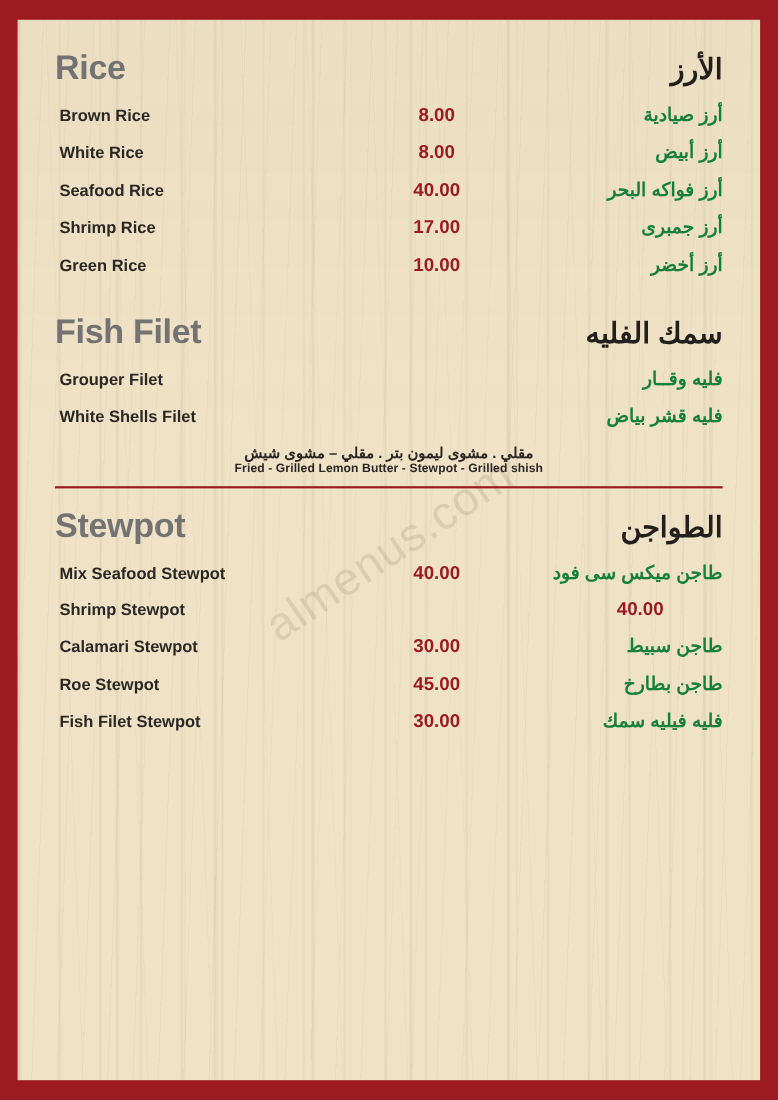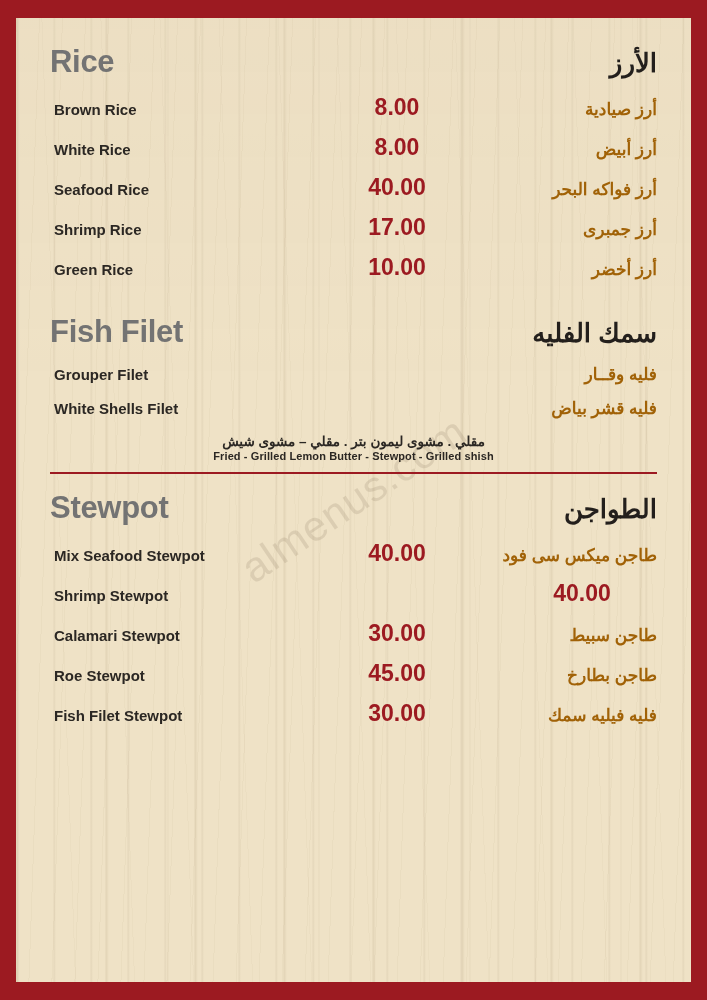--- a/index.html
+++ b/index.html
@@ -91,31 +91,31 @@
   .item-en {
     flex: 1 1 auto;
     font-size: 15px;
     font-weight: bold;
     color: #2b2723;
     padding-left: 4px;
   }
   .item-price {
     width: 150px;
     text-align: center;
-    font-size: 23px;
+    font-size: 17px;
     font-weight: bold;
     color: #9c1a21;
   }
   .item-ar {
     width: 185px;
     text-align: right;
     direction: rtl;
     font-size: 17px;
     font-weight: bold;
-    color: #a16207;
+    color: #15803d;
   }
   .row.no-price .item-price { width: 150px; }
   .note {
     text-align: center;
     margin: 14px 0 6px 0;
   }
   .note-ar {
     direction: rtl;
     font-size: 13.5px;
     color: #2b2723;

